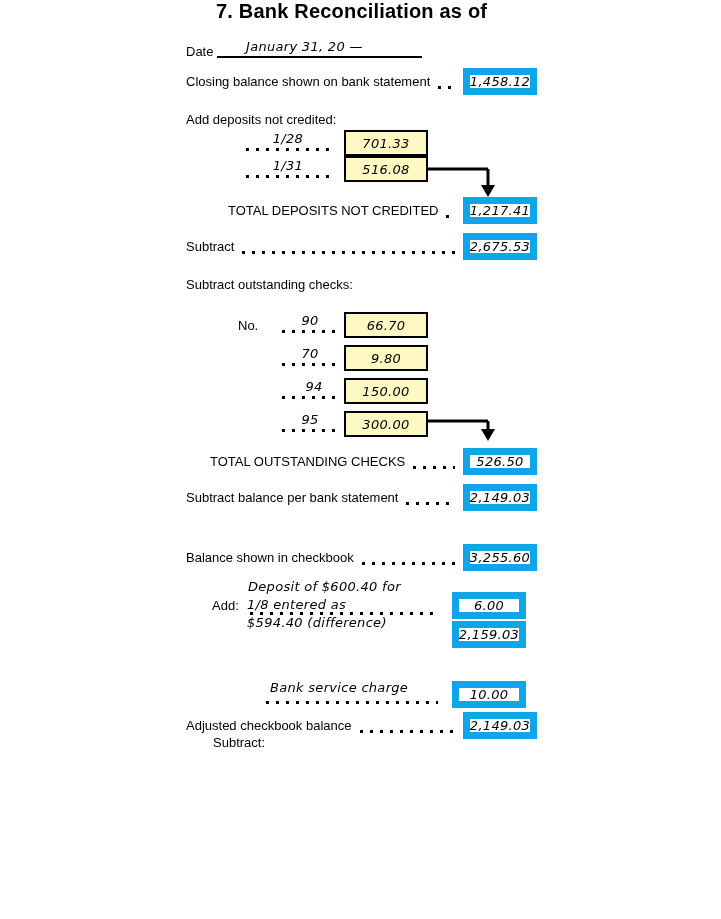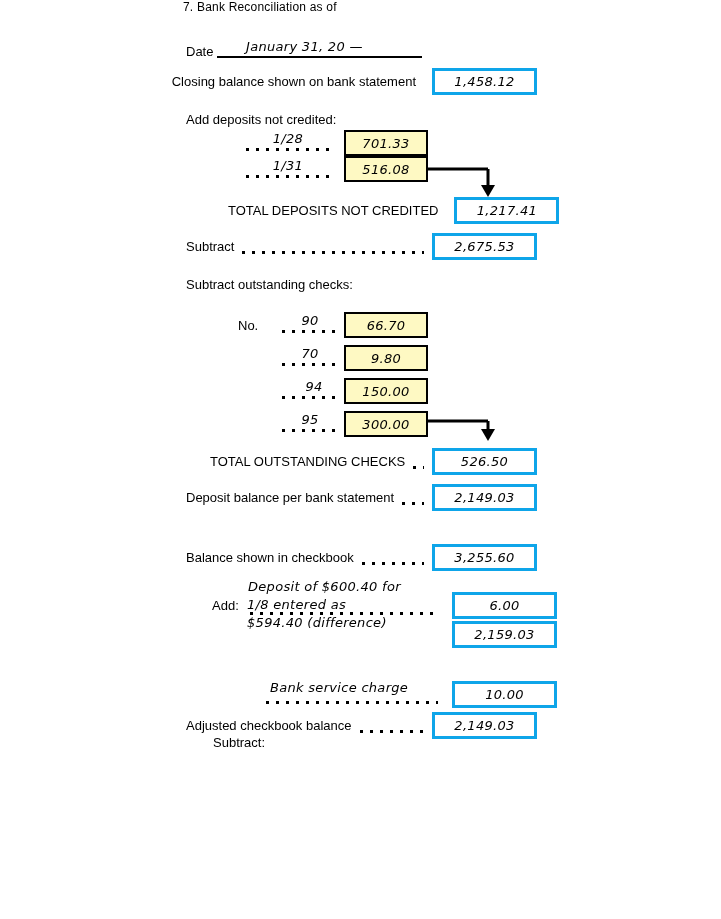--- a/index.html
+++ b/index.html
@@ -2,40 +2,40 @@
 <html><head>
 <meta charset="utf-8">
 <style>
   html,body{margin:0;padding:0;background:#fff;}
   .page{
     position:relative;width:721px;height:919px;background:#ffffff;
     font-family:"Liberation Sans",sans-serif;color:#000;overflow:hidden;
   }
   .abs{position:absolute;}
   .title{
-    font-weight:normal;font-size:12px;letter-spacing:.2px;white-space:nowrap;
+    font-weight:bold;font-size:20px;letter-spacing:.2px;white-space:nowrap;margin-left:33px;
   }
   .lbl{font-size:13px;white-space:nowrap;}
   .hand{
     font-family:"DejaVu Sans",sans-serif;font-style:italic;font-size:13px;
     white-space:nowrap;letter-spacing:.3px;
   }
   .row{
     position:absolute;display:flex;align-items:center;height:27px;
   }
   .dots{
     flex:1;height:3px;align-self:flex-end;margin:0 8px 6px 8px;
     background:repeating-linear-gradient(to right,#000 0 3px,transparent 3px 10px);
   }
   .dots-abs{
     position:absolute;height:3px;
     background:repeating-linear-gradient(to right,#000 0 3px,transparent 3px 10px);
   }
   .vbox{
-    box-sizing:border-box;width:105px;height:27px;border:3px solid #0ea5e9;
+    box-sizing:border-box;width:74px;height:27px;border:7px solid #0ea5e9;
     display:flex;align-items:center;justify-content:center;flex:none;
     background:#fff;
   }
   .sbox{
     box-sizing:border-box;position:absolute;width:84px;height:26px;
     border:2px solid #000;display:flex;align-items:center;justify-content:center;
     background:#fef9c3;
   }
   .num-over{position:absolute;text-align:center;}
   .underline{position:absolute;height:2px;background:#000;}
@@ -45,21 +45,21 @@
 <body>
 
 <div class="page">
 
   <div class="abs title" style="left:183px;top:0px;">7. Bank Reconciliation as of</div>
 
   <div class="abs lbl" style="left:186px;top:44px;">Date</div>
   <div class="abs hand" style="left:246px;top:39px;">January 31, 20 —</div>
   <div class="underline" style="left:217px;top:56px;width:205px;"></div>
 
-  <div class="row" style="left:186px;top:68px;width:351px;justify-content:flex-end;">
+  <div class="row" style="left:186px;top:68px;width:351px;">
     <span class="lbl">Closing balance shown on bank statement</span>
     <div class="dots"></div>
     <div class="vbox">
       <span class="hand">1,458.12</span>
     </div>
   </div>
 
   <div class="abs lbl" style="left:186px;top:112px;">Add deposits not credited:</div>
 
   <div class="dots-abs" style="left:246px;top:148px;width:88px;"></div>
@@ -129,21 +129,21 @@
 
   <div class="row" style="left:210px;top:448px;width:327px;">
     <span class="lbl">TOTAL OUTSTANDING CHECKS</span>
     <div class="dots"></div>
     <div class="vbox">
       <span class="hand">526.50</span>
     </div>
   </div>
 
   <div class="row" style="left:186px;top:484px;width:351px;">
-    <span class="lbl">Deposit balance per bank statement</span>
+    <span class="lbl">Subtract balance per bank statement</span>
     <div class="dots"></div>
     <div class="vbox">
       <span class="hand">2,149.03</span>
     </div>
   </div>
 
   <div class="row" style="left:186px;top:544px;width:351px;">
     <span class="lbl">Balance shown in checkbook</span>
     <div class="dots"></div>
     <div class="vbox">

